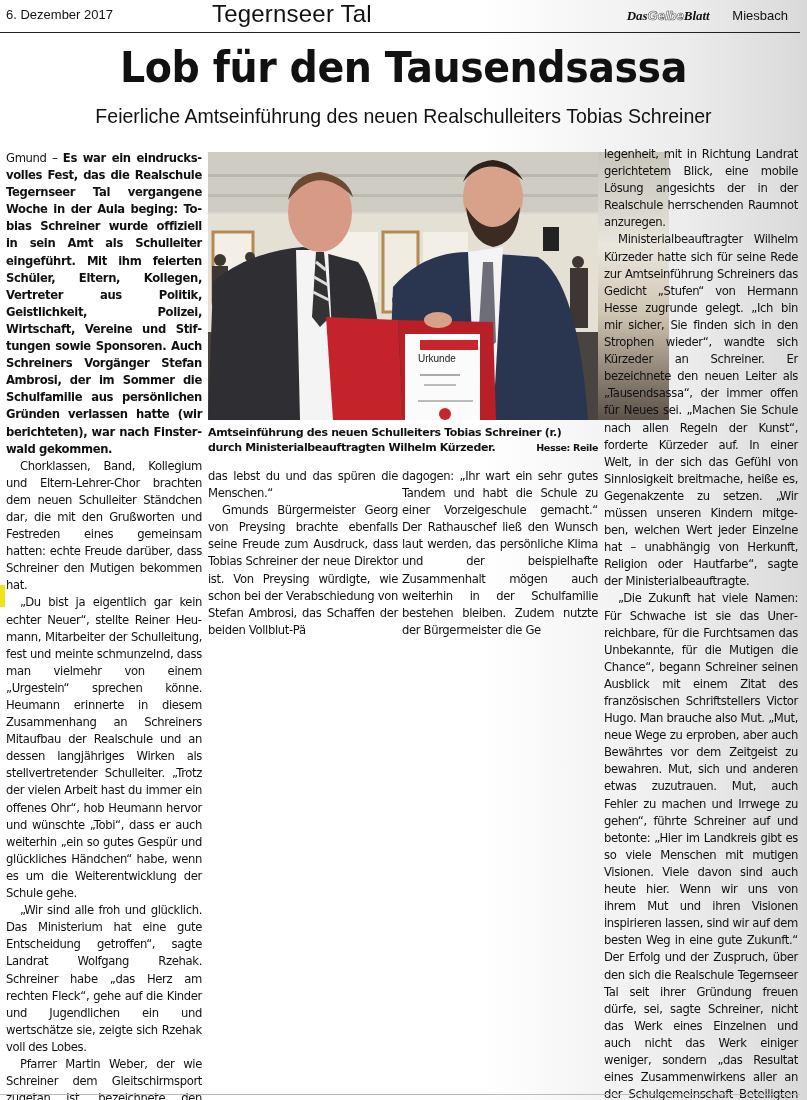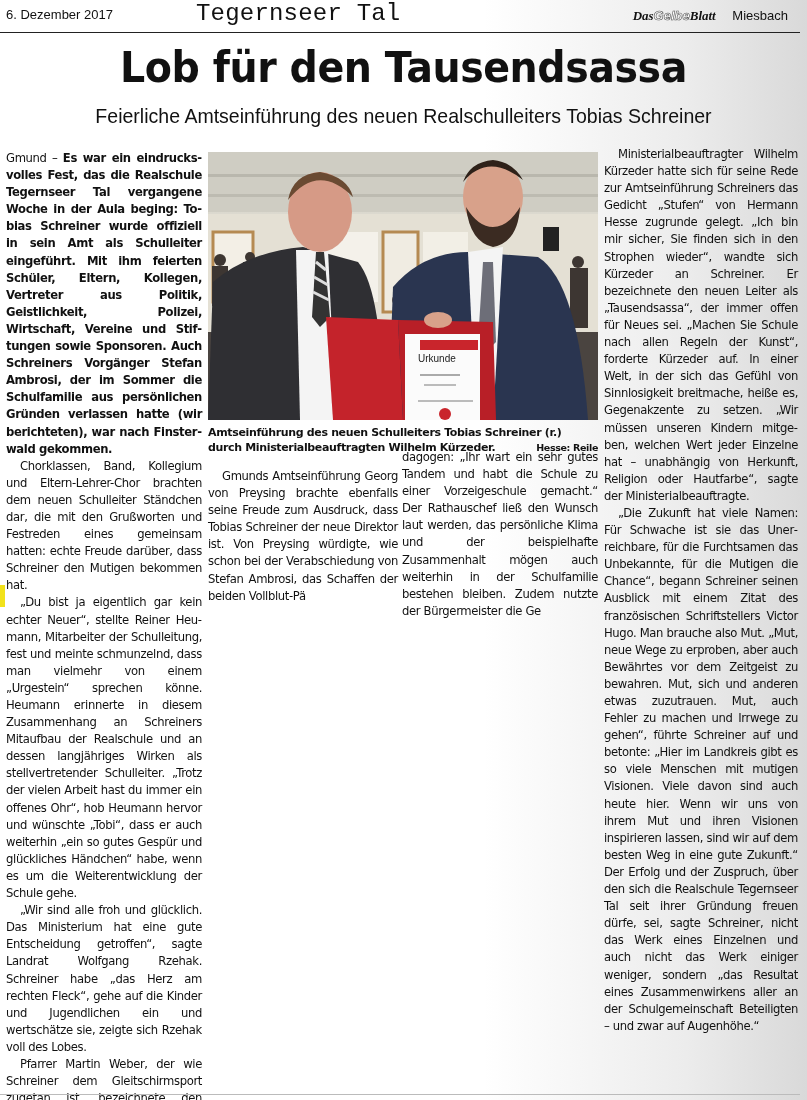--- a/index.html
+++ b/index.html
@@ -8,48 +8,48 @@
     background: linear-gradient(90deg, #ffffff 0%, #ffffff 60%, #ececec 85%, #d9d9d9 100%);
     font-family: "DejaVu Sans", sans-serif;
     color: #111;
     position: relative;
   }
   .header {
     position: absolute; left: 0; top: 0; width: 800px; height: 32px;
     border-bottom: 1.5px solid #222;
   }
   .hdr-date { position: absolute; left: 6px; top: 7px; font-size: 13px; font-family: "Liberation Sans", sans-serif; }
-  .hdr-section { position: absolute; left: 196px; top: 0px; font-size: 24px; font-family: Liberation Mono, monospace; letter-spacing: 0.2px; }
+  .hdr-section { position: absolute; left: 212px; top: 0px; font-size: 24px; font-family: Liberation Sans, sans-serif; letter-spacing: 0.2px; }
   .hdr-brand { position: absolute; right: 12px; top: 8px; font-size: 13px; font-family: "Liberation Sans", sans-serif; }
   .brand-das, .brand-blatt { font-weight: bold; font-style: italic; font-family: Liberation Serif, serif; }
   .brand-gelbe { font-weight: bold; font-style: italic; color: #fff; text-align: right; -webkit-text-stroke: 0.6px #555; }
-  .brand-city { margin-left: 13px; }
+  .brand-city { margin-left: 19px; }
   .headline {
     position: absolute; left: 0; top: 42px; width: 807px; text-align: center;
     font-family: "DejaVu Sans", sans-serif; font-weight: bold; font-size: 43px; letter-spacing: -0.5px;
     transform: scaleX(0.92); transform-origin: center;
   }
   .subhead {
     position: absolute; left: 0; top: 104px; width: 807px; text-align: center;
     font-family: "Liberation Sans", sans-serif; font-size: 21px;
     transform: scaleX(0.93); transform-origin: center;
   }
   .col {
     position: absolute; font-family: "DejaVu Sans", sans-serif; font-size: 11.6px; line-height: 17.1px;
     text-align: justify; hyphens: manual; letter-spacing: -0.35px;
   }
   .col p { margin: 0; text-indent: 14px; }
   .col p.first { text-indent: 0; }
   .col1 { left: 6px; top: 150px; width: 196px; }
   .col2 { left: 208px; top: 468px; width: 190px; }
-  .col3 { left: 402px; top: 449px; width: 196px; }
+  .col3 { left: 402px; top: 468px; width: 196px; }
   .col4 { left: 604px; top: 146px; width: 194px; }
   .lead-bold { font-weight: bold; }
   .photo {
-    position: absolute; left: 208px; top: 152px; width: 390px; height: 268px; overflow: hidden;
+    position: absolute; left: 208px; top: 152px; width: 461px; height: 268px; overflow: hidden;
     background: linear-gradient(180deg, #c9c7bd 0%, #d8d6cc 20%, #e9e6dc 35%, #cfc6b3 60%, #5a5148 100%);
   }
   .photo svg { display: block; }
   .caption {
     position: absolute; left: 208px; top: 425px; width: 390px;
     font-family: "DejaVu Sans", sans-serif; font-weight: bold; font-size: 11px; line-height: 15px; letter-spacing: -0.35px;
   }
   .credit { position: absolute; right: 0; bottom: 0; font-size: 9.5px; }
   .bottom-rule { position: absolute; left: 0; top: 1094px; width: 800px; height: 1px; background: #bbb; }
   .margin-mark { position: absolute; left: 0; top: 585px; width: 5px; height: 22px; background: #f2e21b; }
@@ -132,25 +132,27 @@
     </g>
   </svg>
 </div>
 
 <div class="caption">
   <span>Amtseinführung des neuen Schulleiters Tobias Schreiner (r.) durch Ministerialbeauftragten Wilhelm Kürzeder.</span>
   <span class="credit">Hesse: Reile</span>
 </div>
 
 <div class="col col2">
-  <p>Gmunds Amtseinführung Georg von Preysing brachte ebenfalls seine Freude zum Ausdruck, dass Tobias Schreiner der neue Direk­tor ist. Von Preysing würdigte, wie schon bei der Verabschie­dung von Stefan Ambrosi, das Schaffen der beiden Vollblut-Pä­</p>
+  <p class="first">das lebst du und das spüren die Menschen.“</p>
+  <p>Gmunds Bürgermeister Georg von Preysing brachte ebenfalls seine Freude zum Ausdruck, dass Tobias Schreiner der neue Direk­tor ist. Von Preysing würdigte, wie schon bei der Verabschie­dung von Stefan Ambrosi, das Schaffen der beiden Vollblut-Pä­</p>
 </div>
 
 <div class="col col3">
   <p class="first">dagogen: „Ihr wart ein sehr gu­tes Tandem und habt die Schu­le zu einer Vorzeigeschule ge­macht.“ Der Rathauschef ließ den Wunsch laut werden, das persönliche Klima und der bei­spielhafte Zusammenhalt mögen auch weiterhin in der Schulfa­milie bestehen bleiben. Zudem nutzte der Bürgermeister die Ge­</p>
 </div>
 
 <div class="col col4">
+  <p class="first">legenheit, mit in Richtung Land­rat gerichtetem Blick, eine mobi­le Lösung angesichts der in der Realschule herrschenden Raum­not anzuregen.</p>
   <p>Ministerialbeauftragter Wil­helm Kürzeder hatte sich für seine Rede zur Amtseinführung Schrei­ners das Gedicht „Stufen“ von Hermann Hesse zugrunde gelegt. „Ich bin mir sicher, Sie finden sich in den Strophen wieder“, wand­te sich Kürzeder an Schreiner. Er bezeichnete den neuen Leiter als „Tausendsassa“, der immer offen für Neues sei. „Machen Sie Schu­le nach allen Regeln der Kunst“, forderte Kürzeder auf. In einer Welt, in der sich das Gefühl von Sinnlosigkeit breitmache, heiße es, Gegenakzente zu setzen. „Wir müssen unseren Kindern mitge­ben, welchen Wert jeder Einzelne hat – unabhängig von Herkunft, Religion oder Hautfarbe“, sagte der Ministerialbeauftragte.</p>
   <p><span>„Die Zukunft hat viele Namen: Für Schwache ist sie das Uner­reichbare, für die Furchtsamen das Unbekannte, für die Mutigen die Chance“, begann Schreiner seinen Ausblick mit einem Zitat des französischen Schriftstellers Victor Hugo. Man brauche also Mut. „Mut, neue Wege zu er­proben, aber auch Bewährtes vor dem Zeitgeist zu bewahren. Mut, sich und anderen etwas zuzutrau­en. Mut, auch Fehler zu machen und Irrwege zu gehen“, führte Schreiner auf und betonte: „Hier im Landkreis gibt es so viele Men­schen mit mutigen Visionen. Vie­le davon sind auch heute hier. Wenn wir uns von ihrem Mut und ihren Visionen inspirieren lassen, sind wir auf dem besten Weg in eine gute Zukunft.“ Der Erfolg und der Zuspruch, über den sich die Realschule Tegernseer Tal seit ihrer Gründung freuen dürfe, sei, sagte Schreiner, nicht das Werk eines Einzelnen und auch nicht das Werk einiger weniger, son­dern „das Resultat eines Zusam­menwirkens aller an der Schul­gemeinschaft Beteiligten – und zwar auf Augenhöhe.“</span></p>
 </div>
 
 <div class="bottom-rule"></div>
 
 </body></html>

